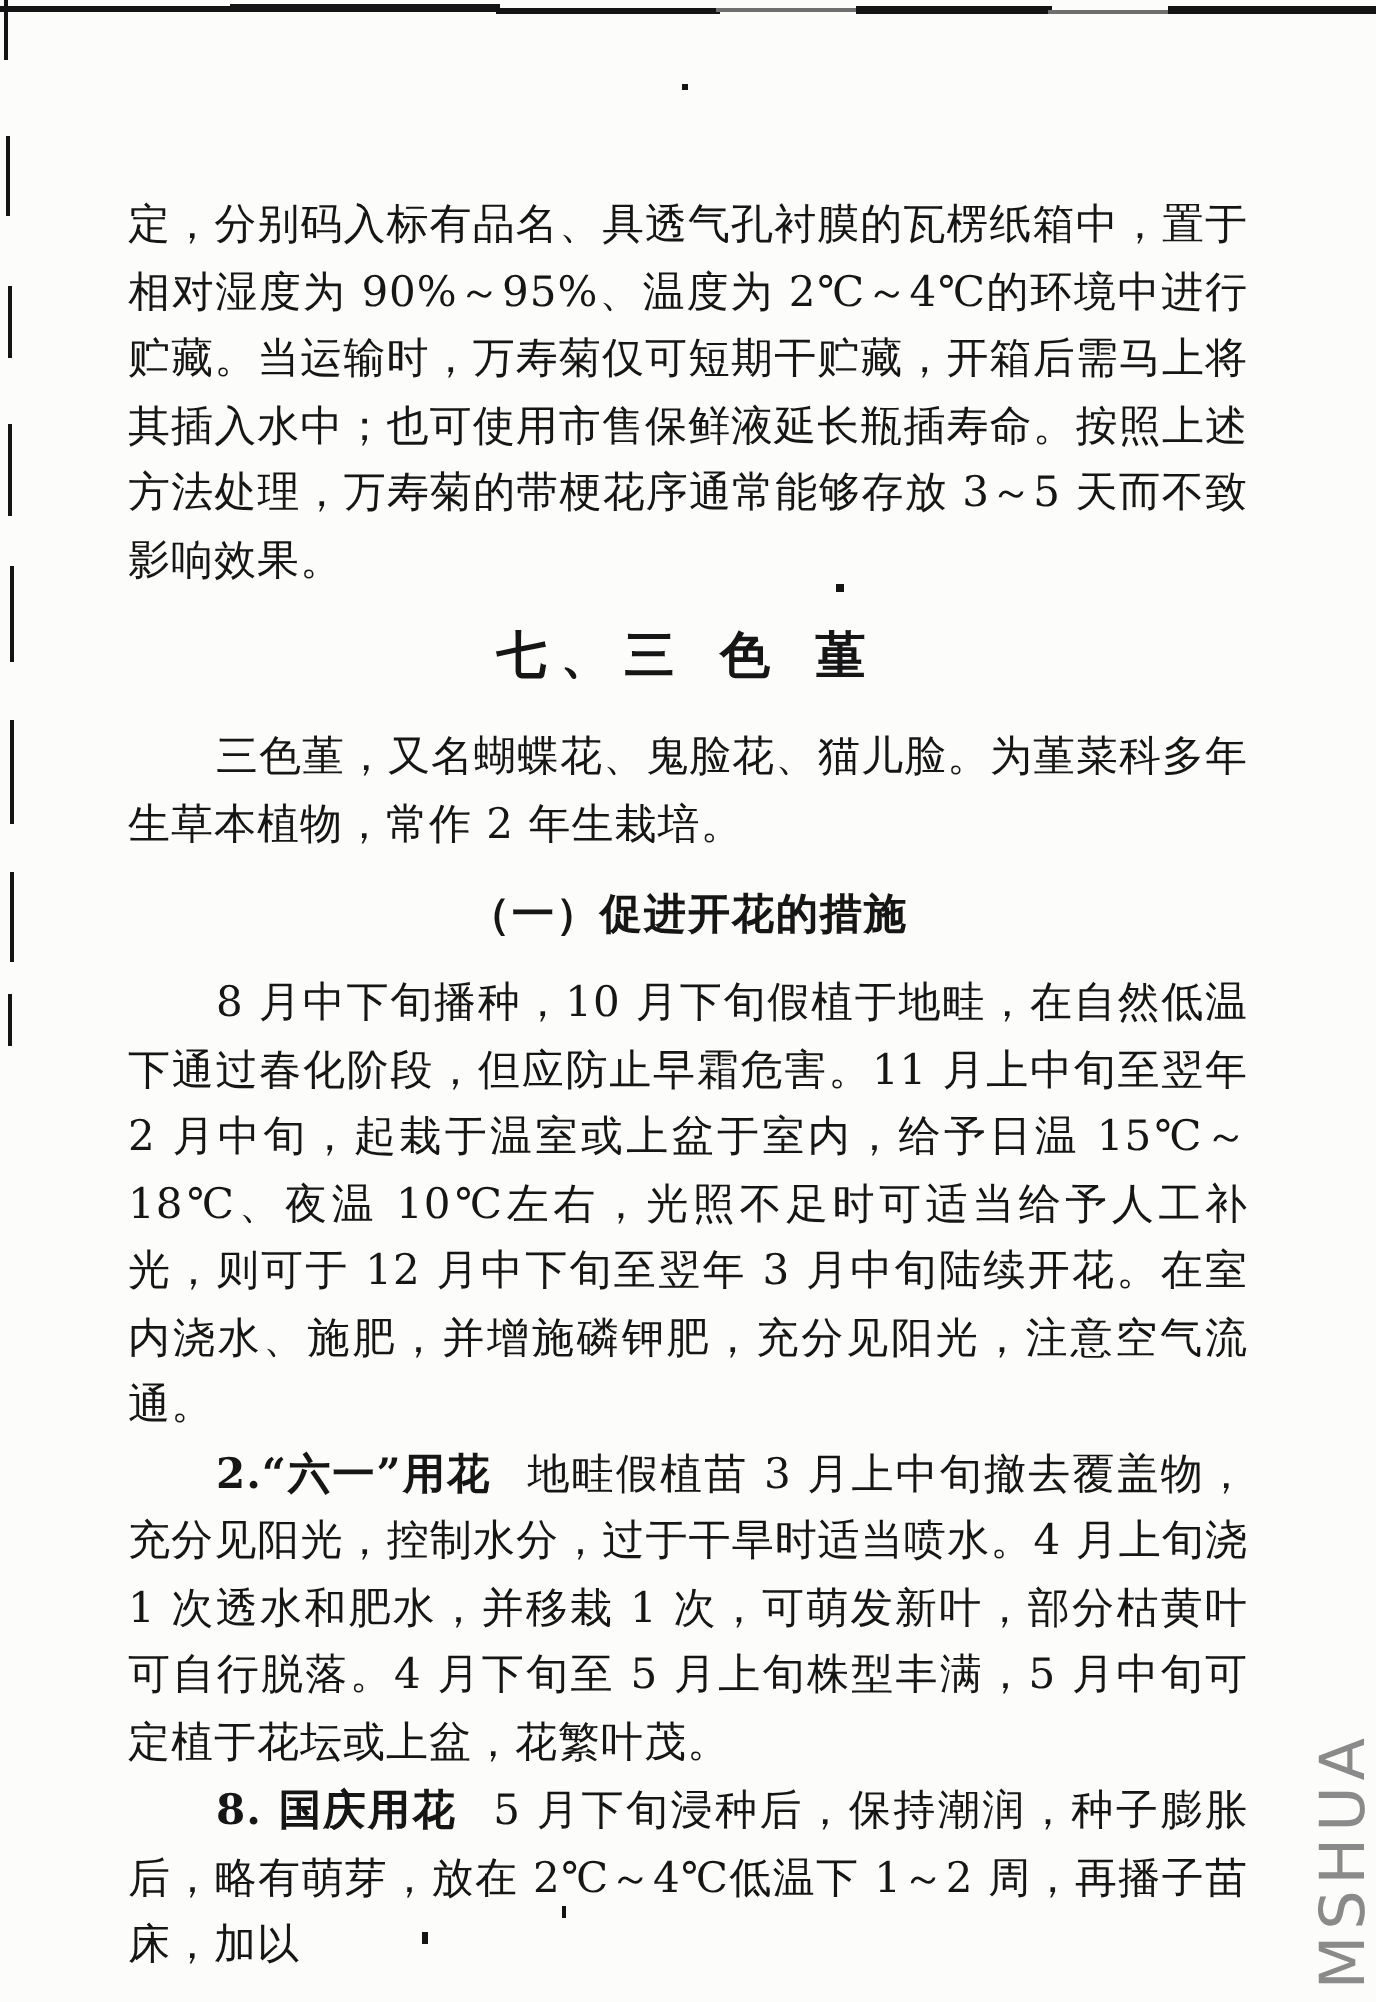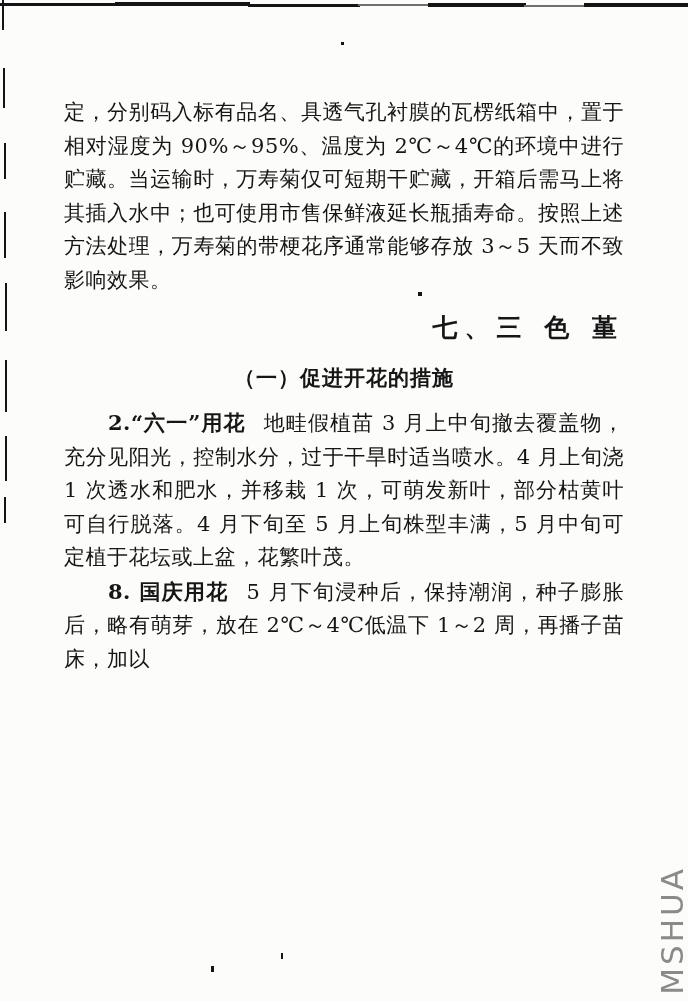--- a/index.html
+++ b/index.html
@@ -22,21 +22,21 @@
     line-height:33.5px;
     text-align:justify;
     letter-spacing:0.5px;
   }
   .text-block p{margin:0;text-indent:44px;}
   p.no-indent{text-indent:0;}
   h1.chapter{
     margin:13px 0 16px 0;
     font-size:25px;line-height:36px;
     font-weight:bold;
-    text-align:right;
+    text-align:center;
     letter-spacing:7px;
     text-indent:0;
   }
   h2.section{
     margin:12px 0 12px 0;
     font-size:21px;line-height:32px;
     font-weight:bold;
     text-align:center;
     letter-spacing:1px;
   }
@@ -82,23 +82,25 @@
     <div class="artifact" style="left:211px;top:966px;width:3px;height:6px;"></div>
     <div class="artifact" style="left:281px;top:953px;width:2px;height:6px;"></div>
   </div>
 
   <div class="text-block">
 
     <p class="no-indent">定，分别码入标有品名、具透气孔衬膜的瓦楞纸箱中，置于相对湿度为 90%～95%、温度为 2℃～4℃的环境中进行贮藏。当运输时，万寿菊仅可短期干贮藏，开箱后需马上将其插入水中；也可使用市售保鲜液延长瓶插寿命。按照上述方法处理，万寿菊的带梗花序通常能够存放 3～5 天而不致影响效果。</p>
 
     <h1 class="chapter">七、三 色 堇</h1>
 
+    <p>三色堇，又名蝴蝶花、鬼脸花、猫儿脸。为堇菜科多年生草本植物，常作 2 年生栽培。</p>
 
     <h2 class="section">（一）促进开花的措施</h2>
 
+    <p>8 月中下旬播种，10 月下旬假植于地畦，在自然低温下通过春化阶段，但应防止早霜危害。11 月上中旬至翌年 2 月中旬，起栽于温室或上盆于室内，给予日温 15℃～18℃、夜温 10℃左右，光照不足时可适当给予人工补光，则可于 12 月中下旬至翌年 3 月中旬陆续开花。在室内浇水、施肥，并增施磷钾肥，充分见阳光，注意空气流通。</p>
 
 
     <p>
       <span class="runin-label">2.“六一”用花</span><span>地畦假植苗 3 月上中旬撤去覆盖物，充分见阳光，控制水分，过于干旱时适当喷水。4 月上旬浇 1 次透水和肥水，并移栽 1 次，可萌发新叶，部分枯黄叶可自行脱落。4 月下旬至 5 月上旬株型丰满，5 月中旬可定植于花坛或上盆，花繁叶茂。</span>
     </p>
 
     <p>
       <span class="runin-label">8. 国庆用花</span><span>5 月下旬浸种后，保持潮润，种子膨胀后，略有萌芽，放在 2℃～4℃低温下 1～2 周，再播子苗床，加以</span>
     </p>
 

